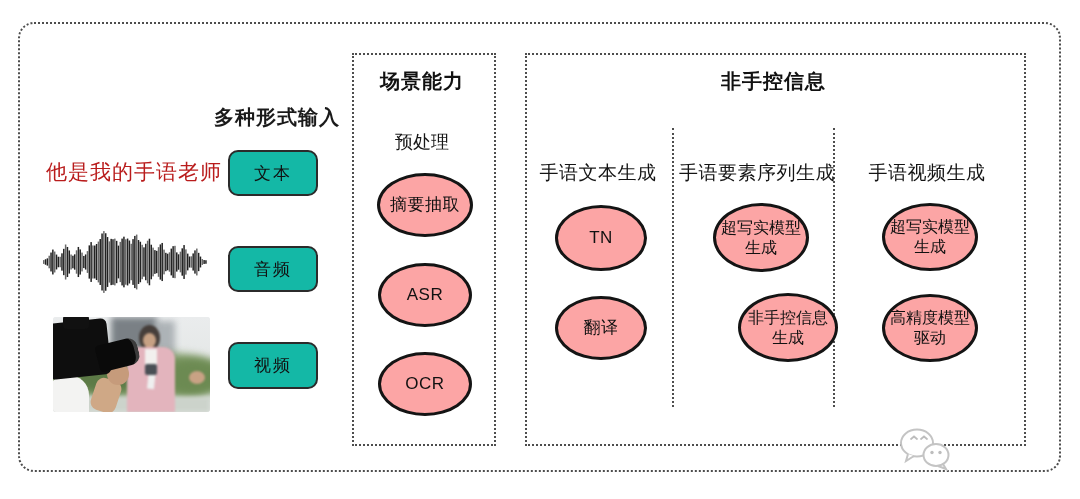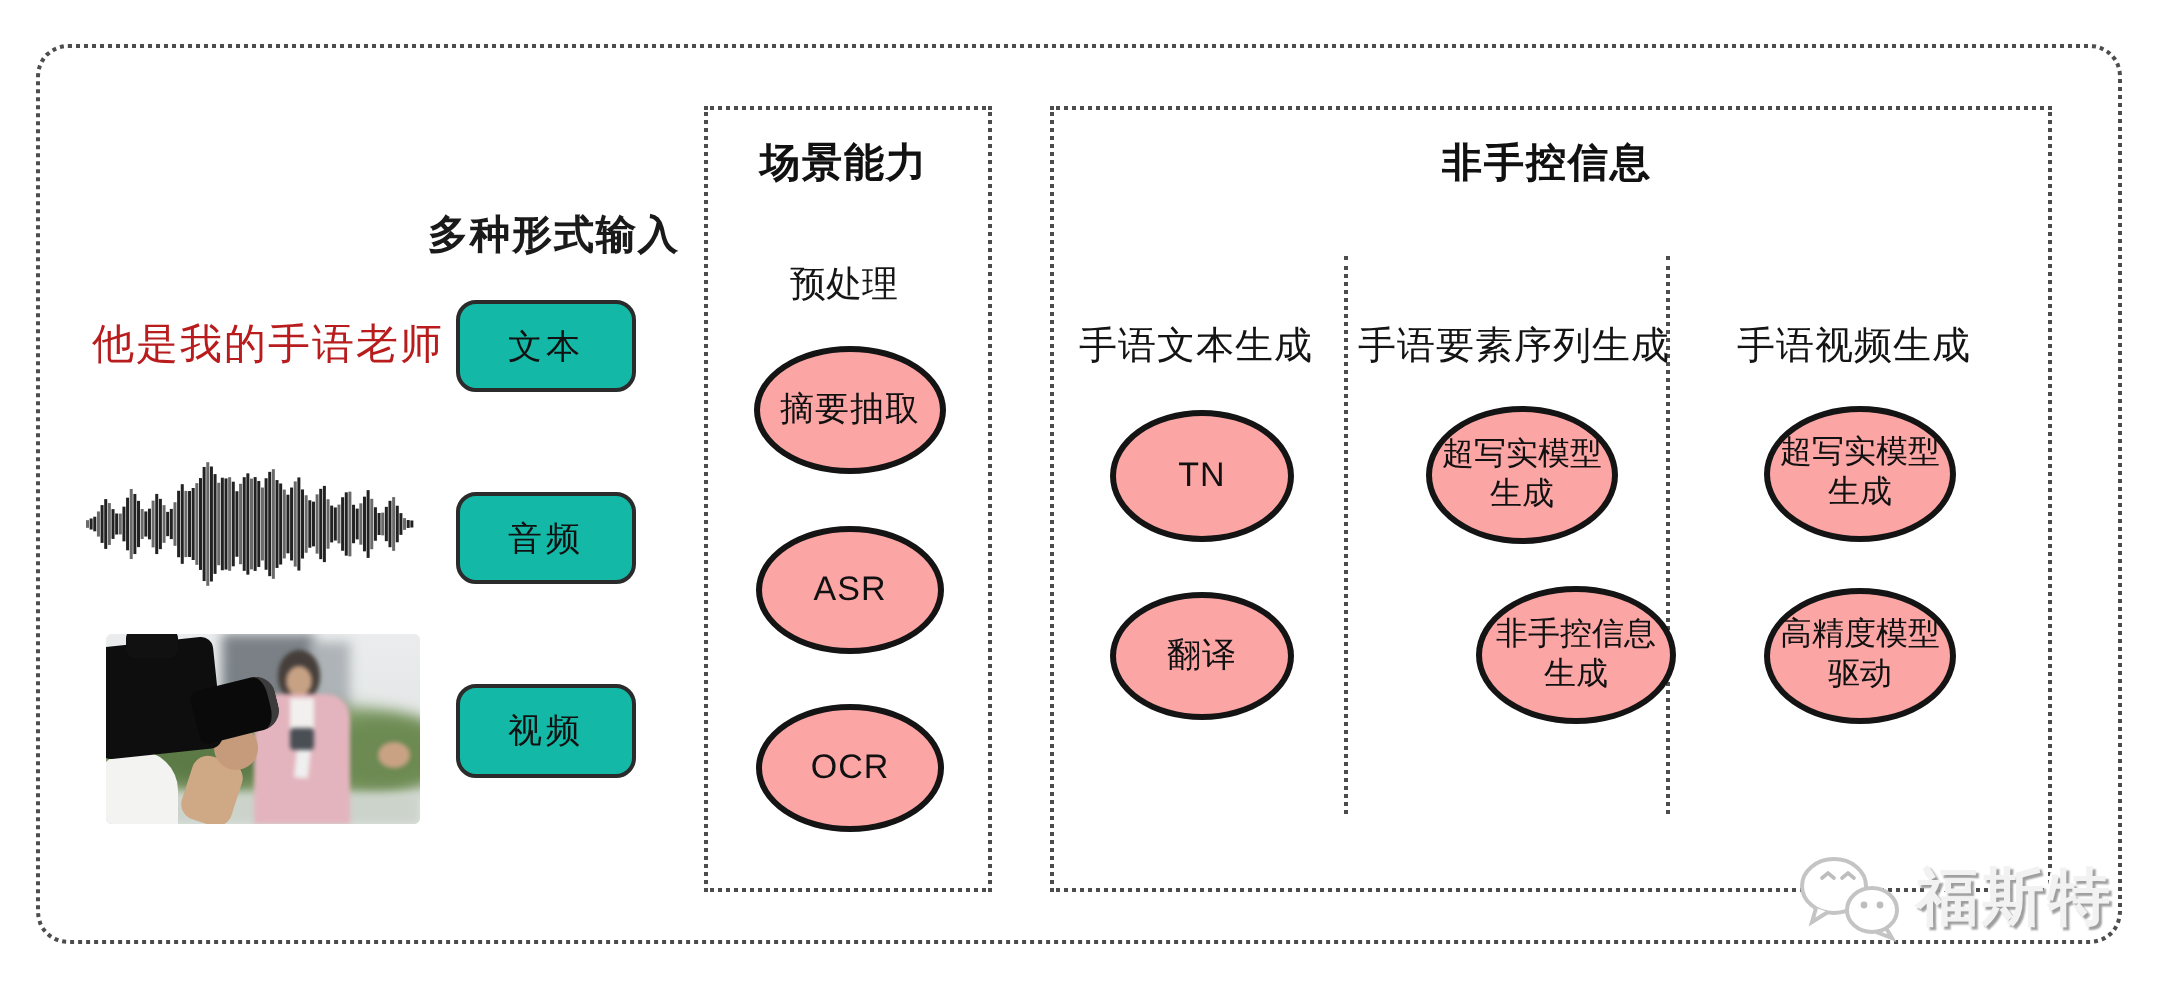--- a/index.html
+++ b/index.html
@@ -250,14 +250,13 @@
     </g>
     <g stroke="#bdbdbd" stroke-width="1.8" fill="none" stroke-linecap="round">
       <path d="M15 13 l3 -2.5 l3 2.5"></path>
       <path d="M25 13 l3 -2.5 l3 2.5"></path>
     </g>
     <g fill="#bdbdbd">
       <circle cx="36" cy="26.5" r="1.7"></circle>
       <circle cx="44" cy="26.5" r="1.7"></circle>
     </g>
   </svg>
-  <span class="wm-text">福斯特</span>
 </div>
 
 </body></html>

